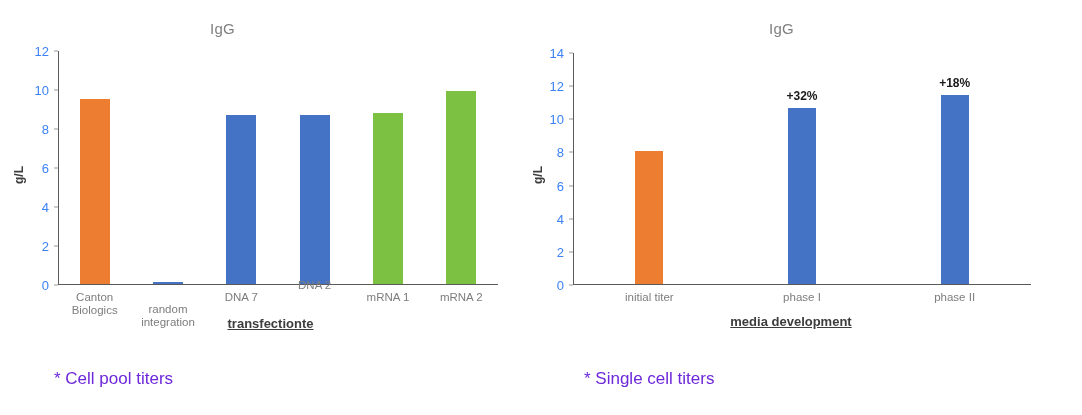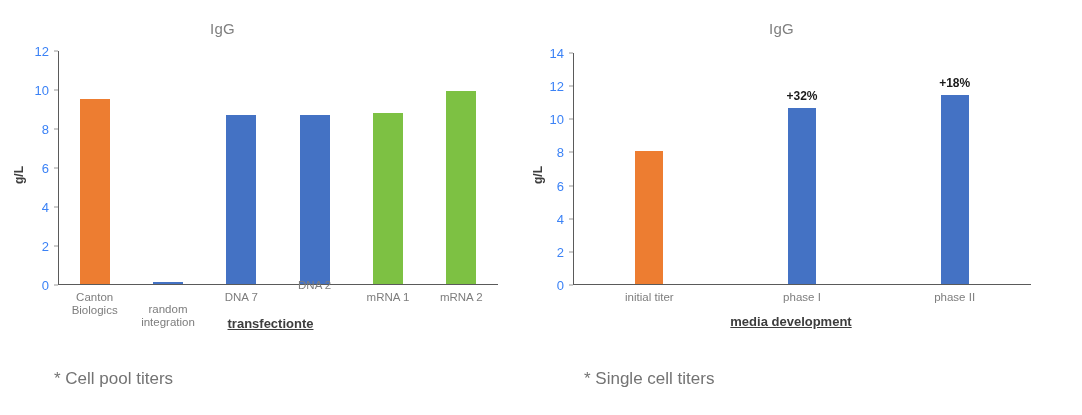--- a/index.html
+++ b/index.html
@@ -119,21 +119,21 @@
     color: #7d7d7d;
     text-align: center;
     line-height: 13px;
     white-space: pre-line;
   }
 
   
   .caption {
     position: absolute;
     font-size: 17px;
-    color: #737373;
+    color: #6d28d9;
     white-space: nowrap;
   }
 </style>
 </head>
 <body>
 
 <div class="page">
 
   <div class="panel panel-left">
 

